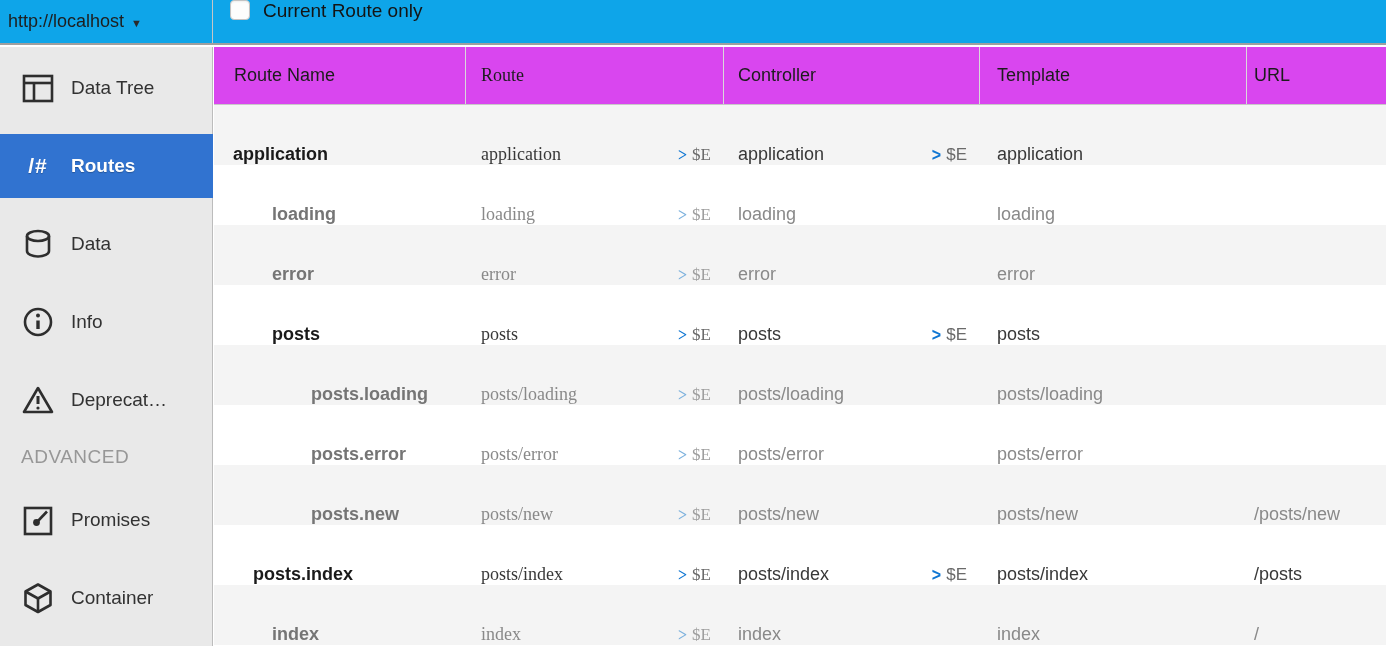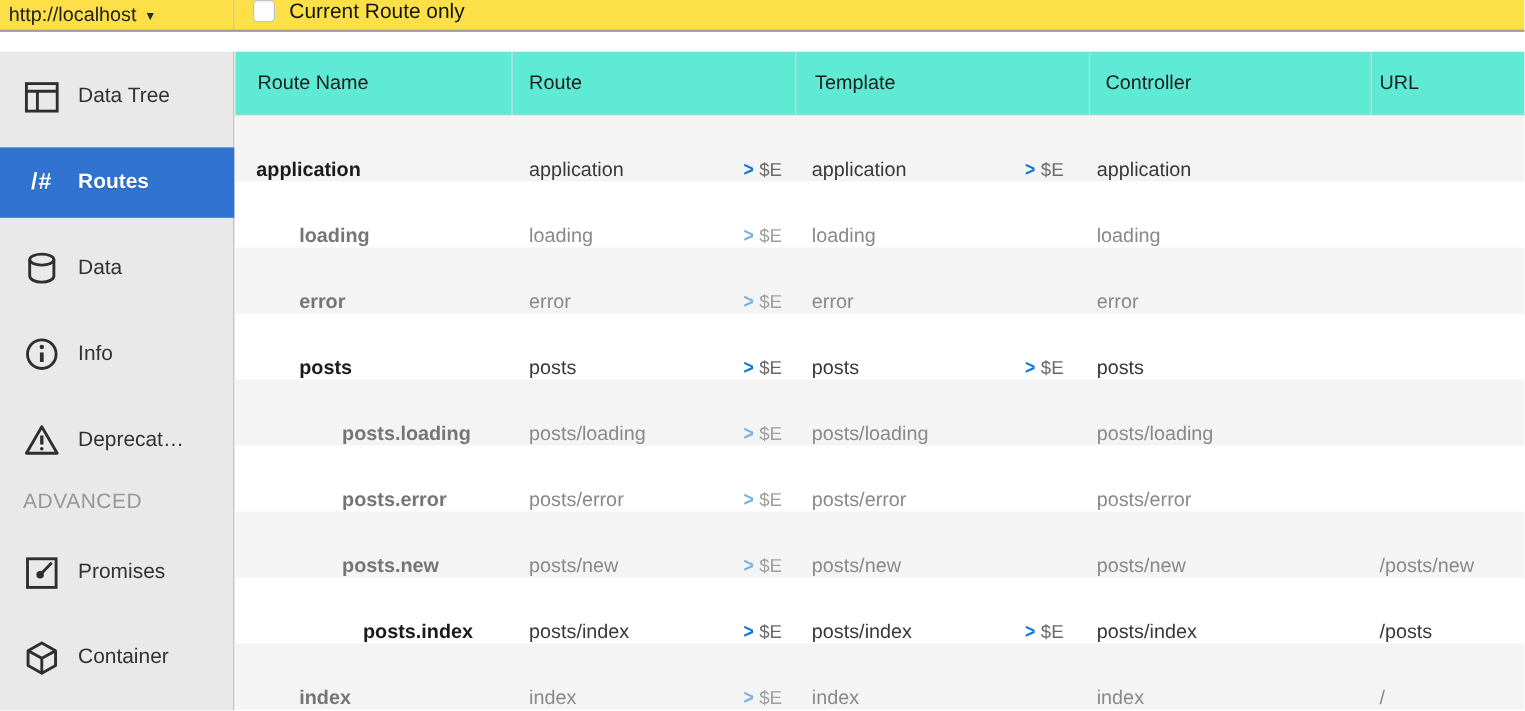--- a/index.html
+++ b/index.html
@@ -1,22 +1,22 @@
 <!DOCTYPE html>
 <html><head>
 <meta charset="utf-8">
 <style>
   * { margin:0; padding:0; box-sizing:border-box; }
   html,body { width:1386px; height:646px; overflow:hidden; background:#fff;
     font-family:"Liberation Sans", sans-serif; -webkit-font-smoothing:antialiased; }
   .app { position:relative; width:1386px; height:646px; }
 
   
-  .toolbar { position:absolute; top:0; left:0; right:0; height:29px;
-    border-bottom:2px solid #9f9f9f; display:flex; background:#fde047; }
+  .toolbar { position:absolute; top:0; left:0; right:0; height:45px;
+    border-bottom:2px solid #9f9f9f; display:flex; background:#0ea5e9; }
   .url-zone { width:213px; border-right:1px solid #c6c6c6; display:flex;
     align-items:center; padding-left:8px; cursor:pointer; }
   .url-text { font-size:18px; color:#1e1e1e; }
   .url-caret { font-size:11px; color:#2a2a2a; margin-left:7px; padding-top:2px; }
   .check-zone { display:flex; align-items:flex-start; padding-left:17px; }
   .checkbox { width:20px; height:20px; border:1.5px solid #c3c3c3; border-radius:4px;
     background:#fdfdfd; box-shadow:inset 0 1px 2px rgba(0,0,0,0.06); cursor:pointer; }
   .check-label { font-size:19px; color:#141414; margin-left:13px; }
 
   
@@ -31,24 +31,24 @@
   .side-item.selected { background:#3173d0; color:#fff; margin-right:-1px; }
   .side-item.selected .label { font-weight:bold; text-shadow:0 1px 1px rgba(0,0,0,0.25); }
   .routes-glyph { font-size:21px; font-weight:bold; color:#fff;
     text-shadow:0 1px 1px rgba(0,0,0,0.25); letter-spacing:1px; }
   .section-label { font-size:19px; color:#979797; padding-left:21px;
     letter-spacing:0.5px; margin:2px 0 20px 0; height:22px; line-height:22px; }
   svg.sicon { stroke:#2e2e2e; fill:none; stroke-width:2.6; }
 
   
   .main { position:absolute; left:214px; top:47px; right:0; bottom:0; background:#fff; }
-  .thead { display:flex; height:58px; border-bottom:1px solid #c8c8c8; background:#5eead4; }
+  .thead { display:flex; height:58px; border-bottom:1px solid #c8c8c8; background:#d946ef; }
   .th { display:flex; align-items:center; font-size:18px; color:#1c1c1c; }
   .c0 { width:252px; padding-left:20px; }
-  .c1 { width:258px; padding-left:15px; }
+  .c1 { width:258px; padding-left:15px;font-family:Liberation Serif, serif; }
   .c2 { width:256px; padding-left:14px; }
   .c3 { width:267px; padding-left:17px; }
   .c4 { flex:1; padding-left:7px; }
   .thead .c0,.thead .c1,.thead .c2,.thead .c3 { border-right:1px solid #d9d9d9; }
 
   .tr { display:flex; height:60px; align-items:center; cursor:pointer; }
   .tr.striped { background:#f4f4f4; }
   .td { display:flex; align-items:flex-end; font-size:18px; overflow:hidden;
     white-space:nowrap; height:100%; }
   .route-name { font-weight:bold; }
@@ -152,22 +152,22 @@
         </svg>
       </span>
       <span class="label">Container</span>
     </div>
   </nav>
 
   <div class="main">
     <div class="thead">
       <div class="th c0">Route Name</div>
       <div class="th c1">Route</div>
+      <div class="th c2">Controller</div>
       <div class="th c3">Template</div>
-      <div class="th c2">Controller</div>
       <div class="th c4">URL</div>
     </div>
     <div class="tbody">
         <div class="tr striped current">
     <div class="td c0" style="padding-left: 19px;">
       <span class="route-name">application</span>
     </div>
     <div class="td c1">
       <span class="cell-text">application</span>
       <span class="console-link">
@@ -333,21 +333,21 @@
       </span>
     </div>
     <div class="td c3">
       <span class="cell-text">posts/new</span>
     </div>
     <div class="td c4">
       <span class="cell-text">/posts/new</span>
     </div>
   </div>
         <div class="tr plain current">
-    <div class="td c0" style="padding-left: 116px;">
+    <div class="td c0" style="padding-left: 39px;">
       <span class="route-name">posts.index</span>
     </div>
     <div class="td c1">
       <span class="cell-text">posts/index</span>
       <span class="console-link">
         <span class="console-chevron">&gt;</span>
         <span class="console-label">$E</span>
       </span>
     </div>
     <div class="td c2">

